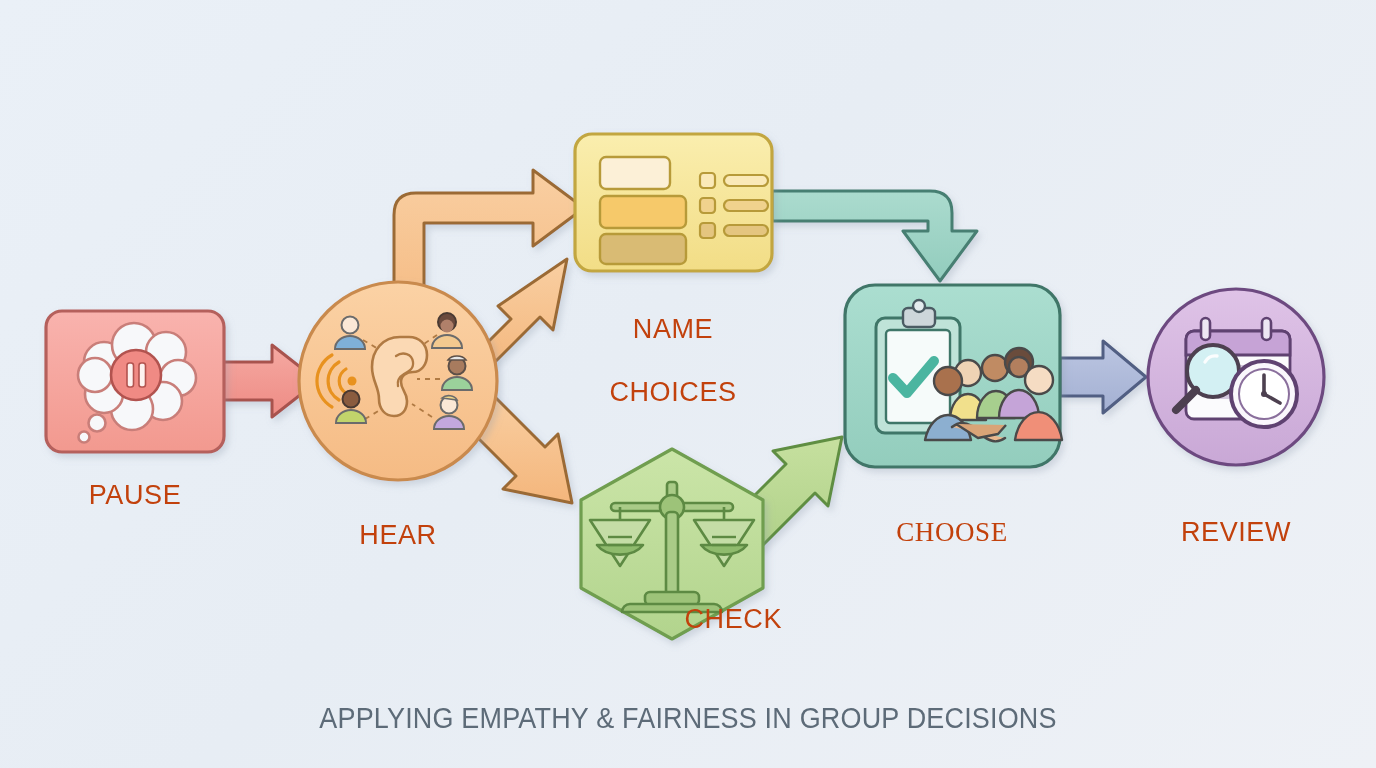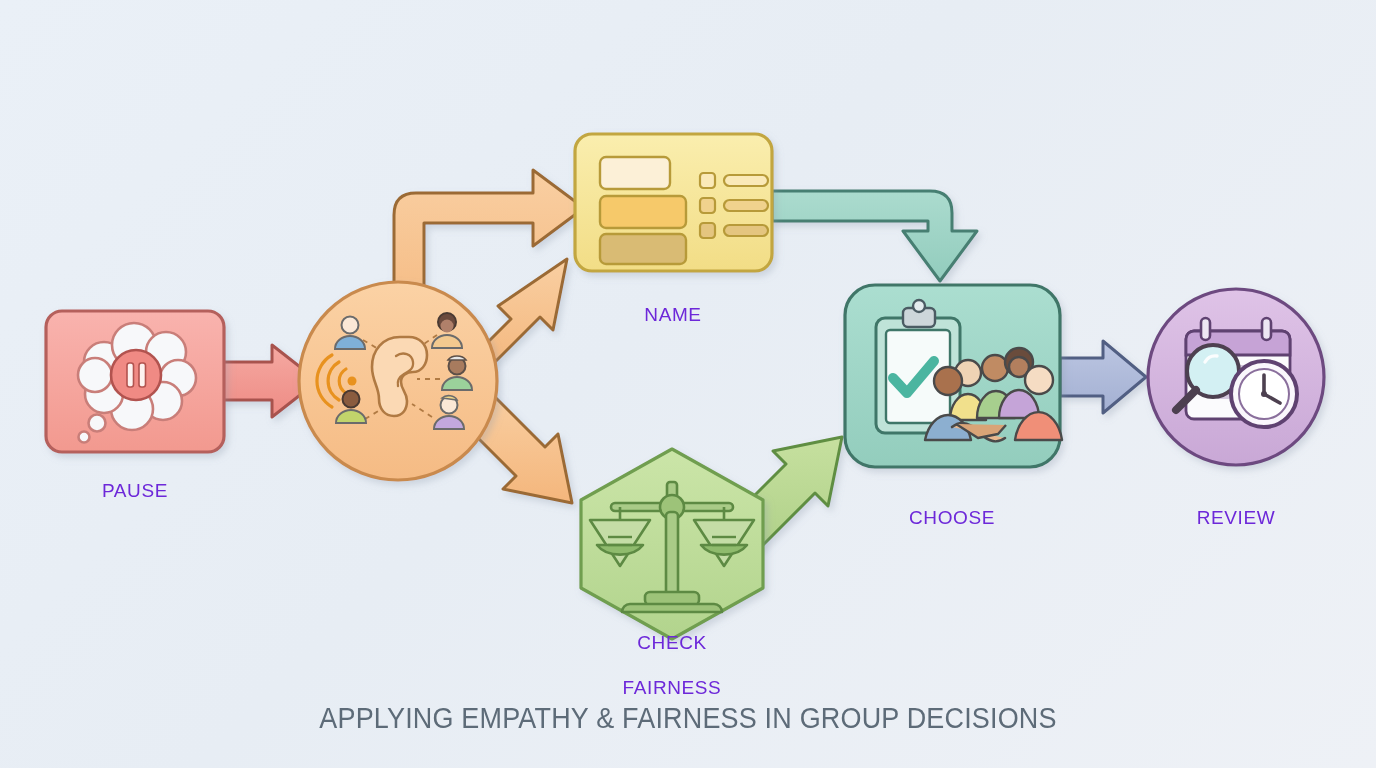--- a/index.html
+++ b/index.html
@@ -9,22 +9,22 @@
     background:linear-gradient(135deg,#eaf0f7 0%,#e7edf4 45%,#eef1f6 100%);
     font-family:"Liberation Sans","DejaVu Sans",sans-serif;
     overflow:hidden;
   }
   #stage{position:relative;width:1376px;height:768px;}
   svg#flow{position:absolute;left:0;top:0;width:1376px;height:768px;}
 
   .node-label{
     position:absolute;
     text-align:center;
-    color:#6d28d9;
-    font-size:19px;
+    color:#c2410c;
+    font-size:27px;
     letter-spacing:0.6px;
     line-height:1.17;
     text-transform:uppercase;
     white-space:pre-line;
     font-weight:400;
   }
   #caption{
     position:absolute;
     left:0;right:0;
     top:702px;
@@ -295,32 +295,33 @@
         <line x1="1264" y1="394" x2="1264" y2="375" stroke="#4d4050" stroke-width="3.6" stroke-linecap="round"></line>
         <line x1="1264" y1="394" x2="1280" y2="403" stroke="#4d4050" stroke-width="3.6" stroke-linecap="round"></line>
         <circle cx="1264" cy="394" r="3" fill="#4d4050"></circle>
       </g>
     </g>
   </svg>
 
   <div class="node-label" style="left:45px;top:480px;width:180px;">PAUSE</div>
 
   <div class="node-label" style="left:288px;top:488px;width:220px;">
+    <div>HEAR</div>
   </div>
 
   <div class="node-label" style="left:563px;top:282px;width:220px;">
     <div>NAME</div>
-  </div>
-
-  <div class="node-label" style="left:562px;top:610px;width:220px;">
+    <div>CHOICES</div>
+  </div>
+
+  <div class="node-label" style="left:562px;top:572px;width:220px;text-align:right;">
     <div>CHECK</div>
-    <div>FAIRNESS</div>
-  </div>
-
-  <div class="node-label" style="left:842px;top:485px;width:220px;">
+  </div>
+
+  <div class="node-label" style="left:842px;top:485px;width:220px;font-family:Liberation Serif, serif;">
     <div>CHOOSE</div>
   </div>
 
   <div class="node-label" style="left:1126px;top:485px;width:220px;">
     <div>REVIEW</div>
   </div>
 
   <div id="caption">Applying Empathy &amp; Fairness in Group Decisions</div>
 </div>
 

